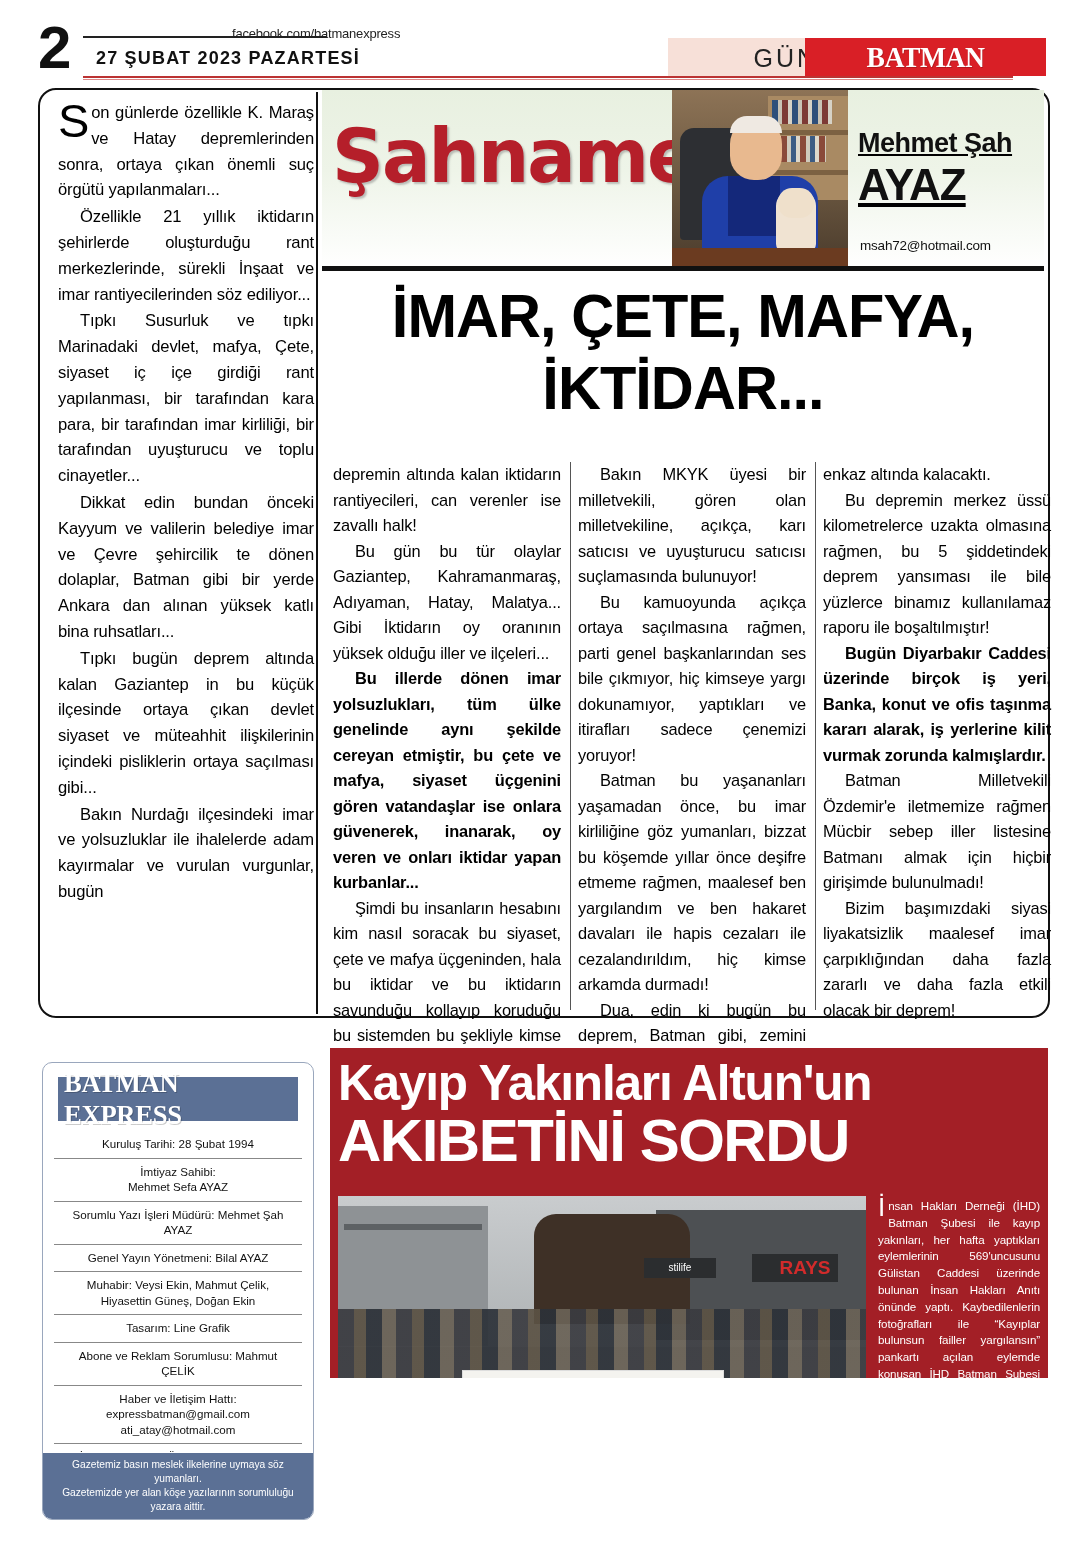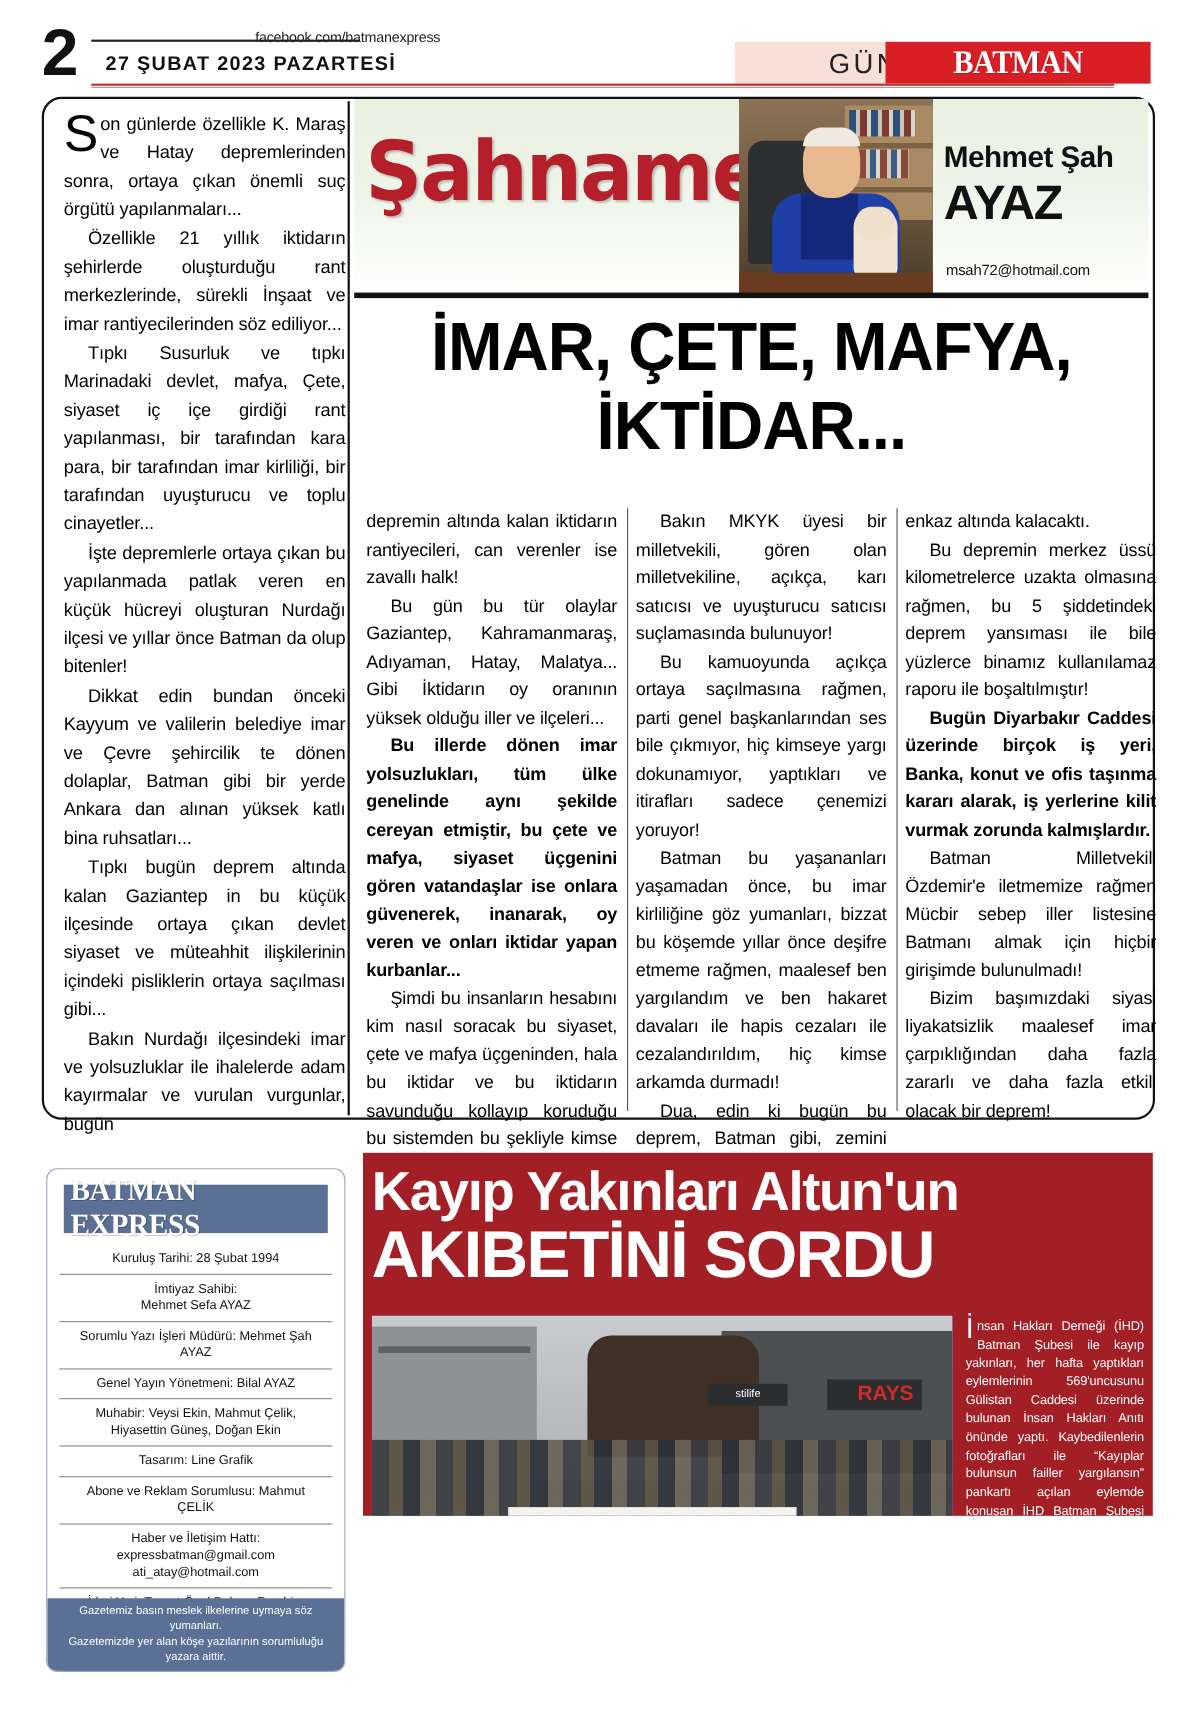--- a/index.html
+++ b/index.html
@@ -103,21 +103,21 @@
     background: repeating-linear-gradient(90deg,#3c5c84 0 5px,#ddd8cb 5px 9px,#8a4a3a 9px 15px,#cfcabc 15px 19px); }
   .bp-chair { position:absolute; left:8px; top:38px; width:66px; height:112px; background:#2d2f33; border-radius:14px 14px 4px 4px; }
   .bp-body { position:absolute; left:30px; top:86px; width:116px; height:78px; background:#1f3fa8; border-radius:26px 26px 0 0; }
   .bp-vest { position:absolute; left:56px; top:86px; width:52px; height:60px; background:#14287a; }
   .bp-head { position:absolute; left:58px; top:28px; width:52px; height:62px; background:#e8b98f; border-radius:26px 26px 24px 24px; }
   .bp-hair { position:absolute; left:58px; top:26px; width:52px; height:17px; background:#efe9e2; border-radius:26px 26px 0 0; }
   .bp-cat { position:absolute; left:104px; top:100px; width:40px; height:62px; background:#f0e3d2; border-radius:16px 16px 8px 8px; }
   .bp-cathead { position:absolute; left:106px; top:98px; width:36px; height:30px; background:#efe0cb; border-radius:14px; }
   .bp-desk { position:absolute; left:0; top:158px; width:176px; height:20px; background:#6b3b20; }
   .banner-author {
-    position: absolute; left: 536px; top: 38px; width: 184px; text-align: left;
+    position: absolute; left: 536px; top: 38px; width: 184px; text-align: left; text-decoration: underline;
   }
   .author-first {
     font-size: 27px; font-weight: 700; color: #111; letter-spacing: -0.5px; line-height: 30px;
   }
   .author-last {
     font-size: 44px; font-weight: 700; color: #111; letter-spacing: -1px; line-height: 54px;
   }
   .banner-mail {
     position: absolute; left: 538px; top: 148px;
     font-size: 13.5px; color: #111; letter-spacing: -0.2px;
@@ -239,21 +239,20 @@
     <div class="hdr-rule-bot"></div>
     <div class="hdr-rule-bot2"></div>
   </div>
 
   <div class="article-box"></div>
 
   <div class="col-intro">
     <p class="first"><span class="dropcap">S</span><span>on günlerde özellikle K. Maraş ve Hatay depremlerinden sonra, ortaya çıkan önemli suç örgütü yapılanmaları...</span></p>
     <p>Özellikle 21 yıllık iktidarın şehirlerde oluşturduğu rant merkezlerinde, sürekli İnşaat ve imar rantiyecilerinden söz ediliyor...</p>
     <p>Tıpkı Susurluk ve tıpkı Marinadaki devlet, mafya, Çete, siyaset iç içe girdiği rant yapılanması, bir tarafından kara para, bir tarafından imar kirliliği, bir tarafından uyuşturucu ve toplu cinayetler...</p>
-    <p>İşte depremlerle ortaya çıkan bu yapılanmada patlak veren en küçük hücreyi oluşturan Nurdağı ilçesi ve yıllar önce Batman da olup bitenler!</p>
     <p>Dikkat edin bundan önceki Kayyum ve valilerin belediye imar ve Çevre şehircilik te dönen dolaplar, Batman gibi bir yerde Ankara dan alınan yüksek katlı bina ruhsatları...</p>
     <p>Tıpkı bugün deprem altında kalan Gaziantep in bu küçük ilçesinde ortaya çıkan devlet siyaset ve müteahhit ilişkilerinin içindeki pisliklerin ortaya saçılması gibi...</p>
     <p>Bakın Nurdağı ilçesindeki imar ve yolsuzluklar ile ihalelerde adam kayırmalar ve vurulan vurgunlar, bugün</p>
   </div>
   <div class="vrule" style="left:316px; top:92px; height:922px;"></div>
 
   <div class="banner">
     <div class="banner-title">Şahname</div>
     <div class="banner-photo">
       <div class="bp-wall"></div>

